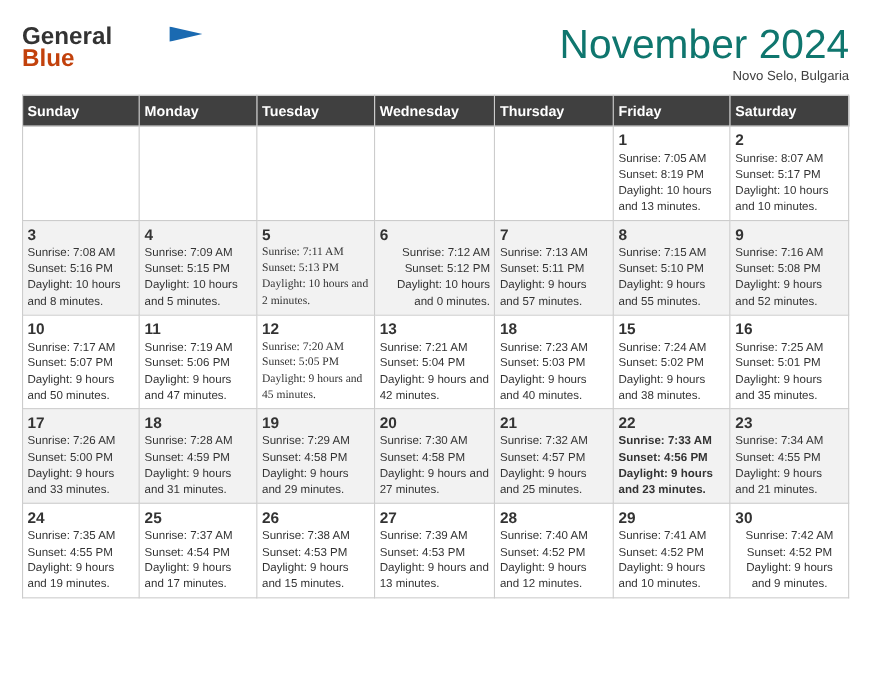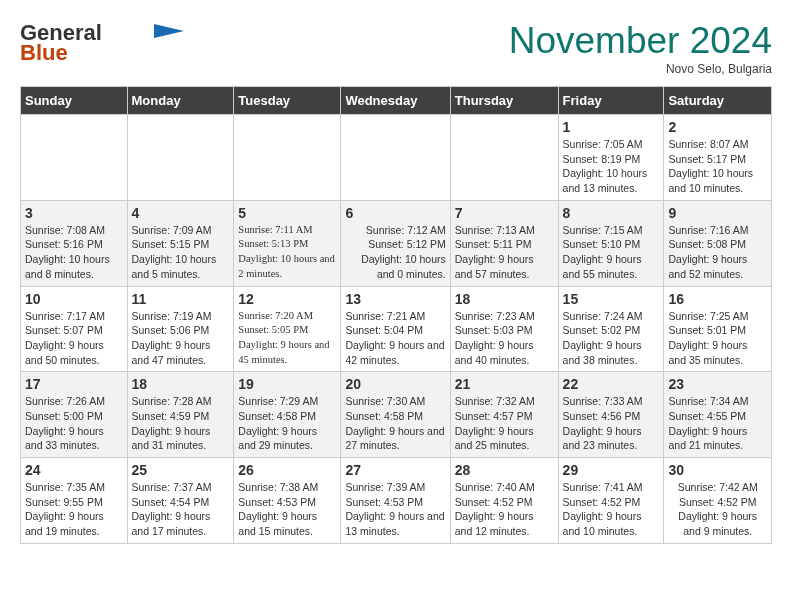--- a/index.html
+++ b/index.html
@@ -245,36 +245,36 @@
 Daylight: 9 hours and 27 minutes.</div>
         </td>
         <td>
           <span class="day-num">21</span>
           <div class="day-info" style="white-space: pre-line;">Sunrise: 7:32 AM
 Sunset: 4:57 PM
 Daylight: 9 hours and 25 minutes.</div>
         </td>
         <td>
           <span class="day-num">22</span>
-          <div class="day-info" style="white-space: pre-line;">Sunrise: 7:33 AM
+          <div class="day-info" style="white-space: pre-line; font-weight: bold;">Sunrise: 7:33 AM
 Sunset: 4:56 PM
 Daylight: 9 hours and 23 minutes.</div>
         </td>
         <td>
           <span class="day-num">23</span>
           <div class="day-info" style="white-space: pre-line;">Sunrise: 7:34 AM
 Sunset: 4:55 PM
 Daylight: 9 hours and 21 minutes.</div>
         </td>
       </tr>
       <tr>
         <td>
           <span class="day-num">24</span>
           <div class="day-info" style="white-space: pre-line;">Sunrise: 7:35 AM
-Sunset: 9:55 PM
+Sunset: 4:55 PM
 Daylight: 9 hours and 19 minutes.</div>
         </td>
         <td>
           <span class="day-num">25</span>
           <div class="day-info" style="white-space: pre-line;">Sunrise: 7:37 AM
 Sunset: 4:54 PM
 Daylight: 9 hours and 17 minutes.</div>
         </td>
         <td>
           <span class="day-num">26</span>

